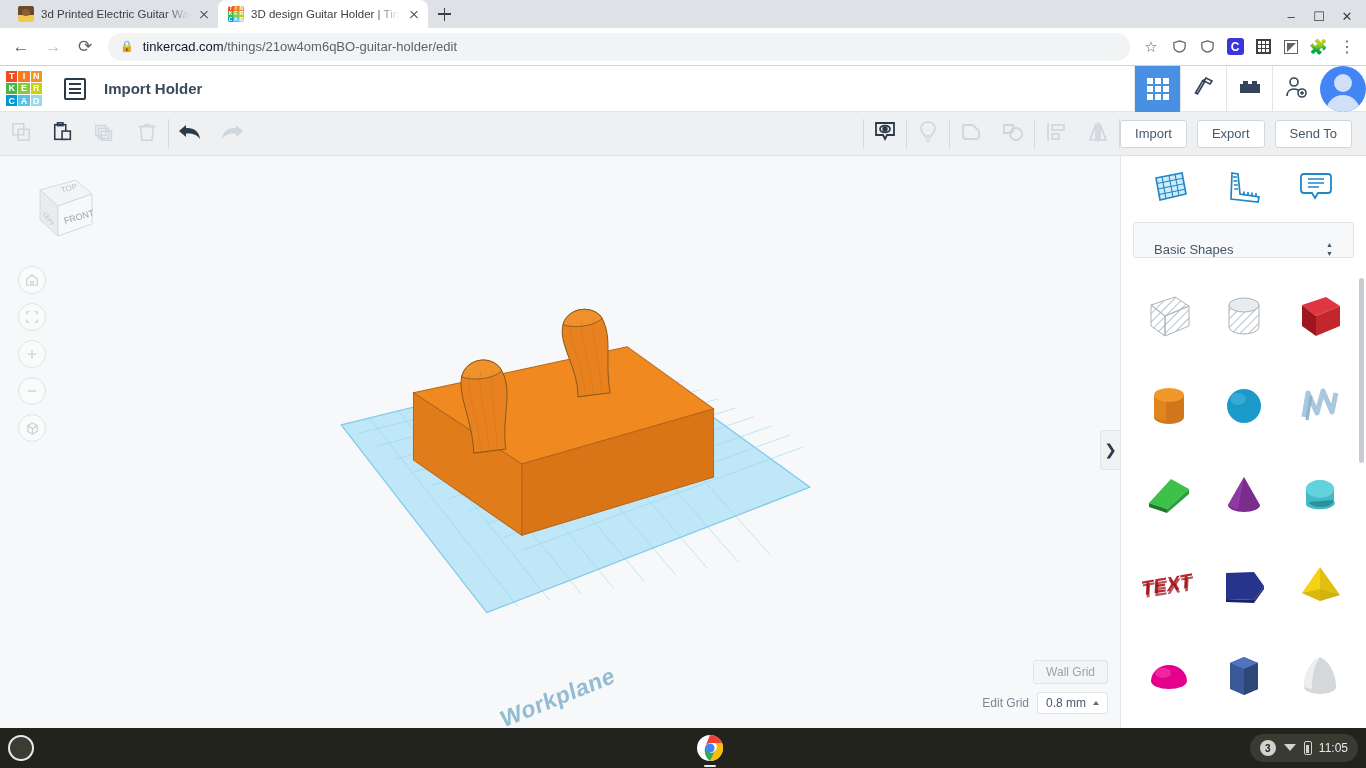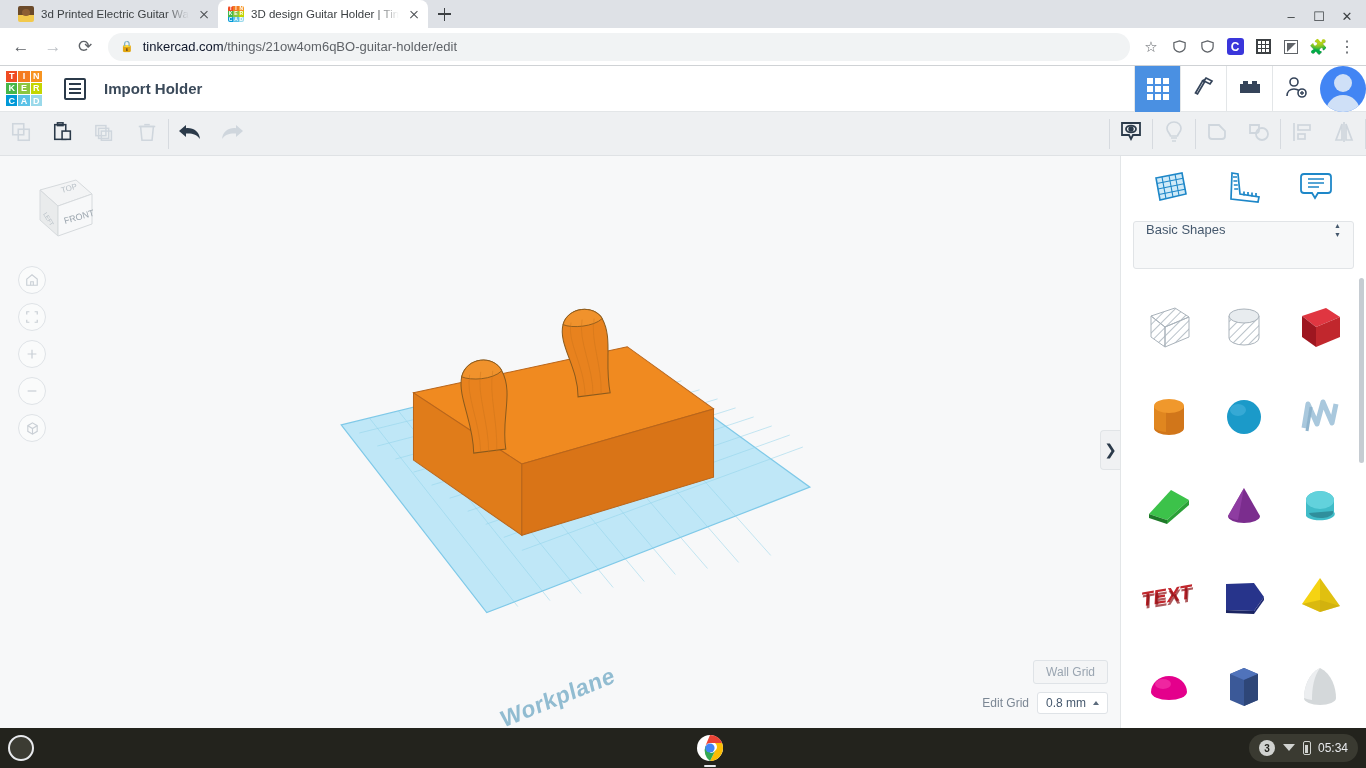--- a/index.html
+++ b/index.html
@@ -252,23 +252,23 @@
     width: 246px; flex: 0 0 246px; background: #fff;
     border-left: 1px solid #e3e6e8; display: flex; flex-direction: column;
     position: relative;
   }
   .panel-tabs {
     height: 62px; display: flex; align-items: center; justify-content: space-around;
     padding: 0 14px;
   }
   .panel-tab { width: 46px; height: 46px; display: flex; align-items: center; justify-content: center; }
   .shapesel {
-    margin: 4px 12px 10px; height: 48px; border: 1px solid #e1e4e7;
-    background: #f7f8f9; border-radius: 3px; display: flex; align-items: flex-start;
-    justify-content: space-between; padding: 0 12px;
+    margin: 4px 12px 10px; height: 36px; border: 1px solid #e1e4e7;
+    background: #f7f8f9; border-radius: 3px; display: flex; align-items: flex-end;
+    justify-content: space-between; padding: 0 20px;
     font-size: 13px; color: #45586d;
   }
   .stepper { display: flex; flex-direction: column; gap: 2px; color: #45586d; }
   .stepper i { font-style: normal; font-size: 7px; line-height: 7px; }
   .shapegrid {
     flex: 1 1 auto; display: grid; grid-template-columns: repeat(3, 1fr);
     align-content: start; gap: 0; padding: 4px 8px 0 10px;
     overflow: hidden; position: relative;
   }
   .shapecell {
@@ -562,20 +562,25 @@
       <span>
         <svg width="24" height="22" viewBox="0 0 24 22" fill="none" stroke="currentColor" stroke-width="1.7">
           <path d="M10 3 L4 19 h6 Z"></path>
             <path d="M14 3 L20 19 h-6 Z"></path>
             <path d="M12 1 v20"></path>
         </svg>
       </span>
     </span>
   </div>
   <div class="tbdiv"></div>
+  <div class="tbright">
+    <span class="txtbtn">Import</span>
+    <span class="txtbtn">Export</span>
+    <span class="txtbtn">Send To</span>
+  </div>
 </div>
 
 <div class="main">
 
   <div class="viewport">
 
     <svg class="stage" viewBox="0 0 1116 572">
 
       <g>
         <polygon points="340,268 625,198 807,330 485,455" fill="#bfe7f7" stroke="#7fc9e8" stroke-width="1.2"></polygon>
@@ -864,15 +869,15 @@
     </span>
   </div>
   <div class="tb-status">
     <span class="notifbadge">3</span>
     <span>
       <svg width="14" height="12" viewBox="0 0 14 12">
           <path d="M1 3 L13 3 L7 10 Z" fill="#d0d2cf"></path>
         </svg>
     </span>
     <span class="battery"></span>
-    <span>05:34</span>
+    <span>11:05</span>
   </div>
 </div>
 
 </body></html>

